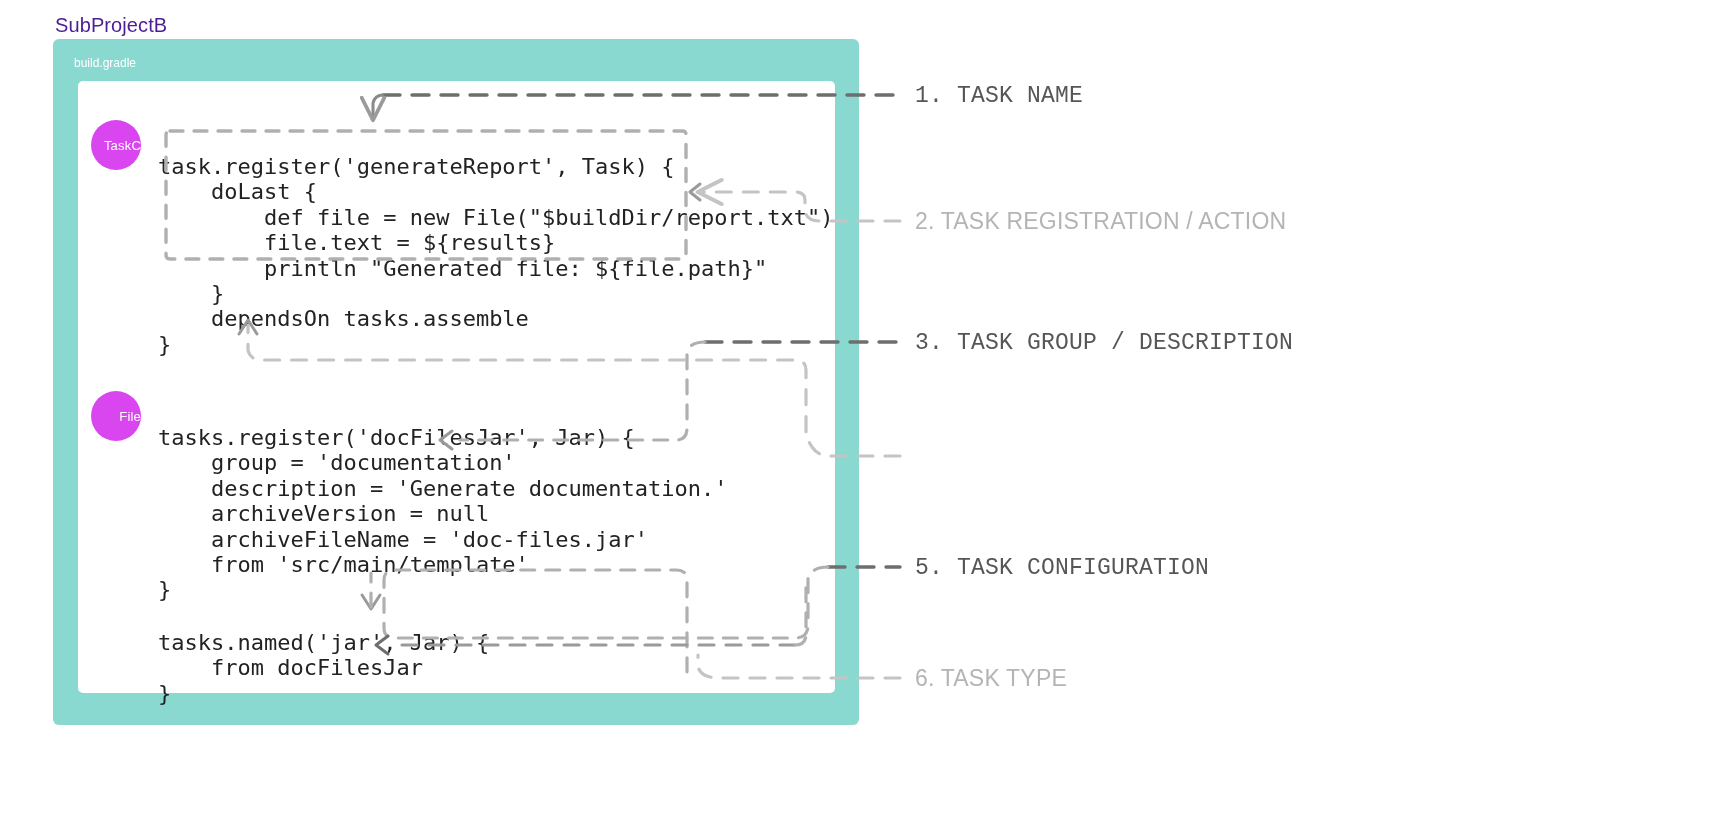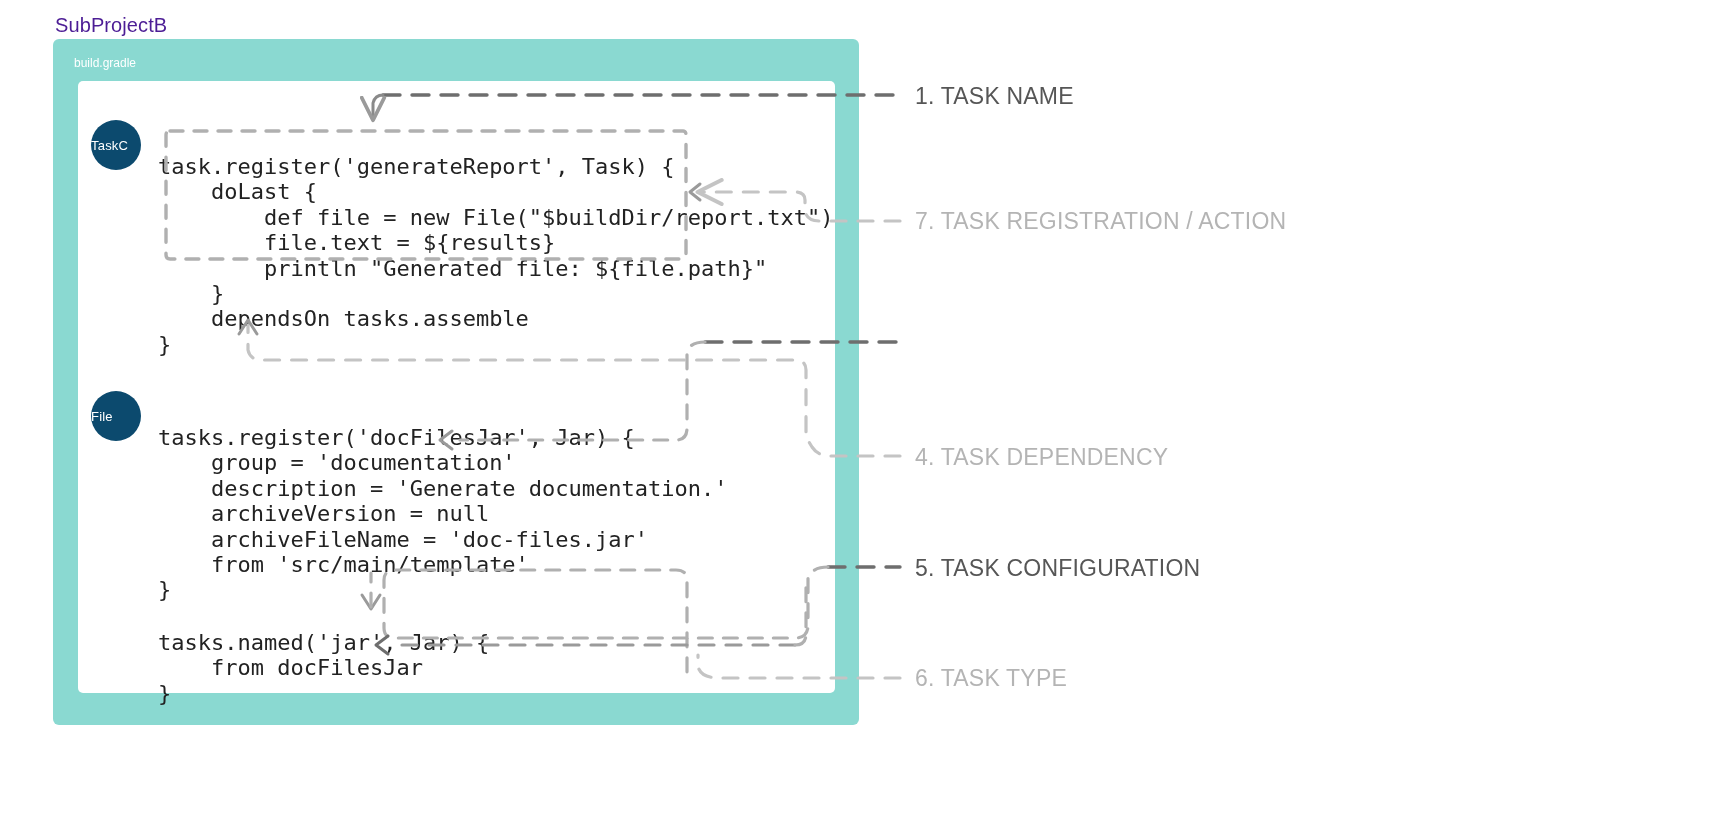--- a/index.html
+++ b/index.html
@@ -59,47 +59,47 @@
     color: #222222;
     white-space: pre;
     letter-spacing: 0px;
   }
 
   
   .task-badge {
     position: absolute;
     width: 50px; height: 50px;
     border-radius: 50%;
-    background: #0c4a6e;
+    background: #d946ef;
     color: #ffffff;
     font-size: 13px;
     display: flex;
     align-items: center;
-    justify-content: flex-start;
+    justify-content: flex-end;
     letter-spacing: 0.2px;
   }
   .badge-c { left: 91px; top: 120px; }
   .badge-d { left: 91px; top: 391px; }
 
   
   .anno-svg {
     position: absolute;
     left: 0; top: 0;
     width: 1724px; height: 818px;
     pointer-events: none;
   }
 
   
   .anno-label {
     position: absolute;
     font-size: 23px;
     white-space: nowrap;
     letter-spacing: 0.2px;
   }
-  .anno-label.dark  { color: #565656; }
+  .anno-label.dark  { color: #565656; font-family: Liberation Mono, monospace; }
   .anno-label.light { color: #b4b4b4; }
 
   .lbl-1 { left: 915px; top: 83px;  }
   .lbl-2 { left: 915px; top: 208px; }
   .lbl-3 { left: 915px; top: 330px; }
   .lbl-4 { left: 915px; top: 444px; }
   .lbl-5 { left: 915px; top: 555px; }
   .lbl-6 { left: 915px; top: 665px; }
 </style>
 </head>
@@ -224,22 +224,22 @@
     <g stroke="#6e6e6e" stroke-width="3" fill="none" stroke-linecap="round" stroke-linejoin="round">
       <path d="M 388 636 L 376 645 L 388 654"></path>
     </g>
     <g stroke="#b0b0b0" stroke-width="3.2" fill="none" stroke-dasharray="14 11" stroke-linecap="round">
       <path d="M 795 645 Q 806 645 806 634 L 806 578"></path>
     </g>
   </svg>
 
   <div class="anno-label dark lbl-1">1. TASK NAME</div>
 
-  <div class="anno-label light lbl-2">7. TASK REGISTRATION / ACTION</div>
-
-
-  <div class="anno-label light lbl-4">4. TASK DEPENDENCY</div>
+  <div class="anno-label light lbl-2">2. TASK REGISTRATION / ACTION</div>
+
+  <div class="anno-label dark lbl-3">3. TASK GROUP / DESCRIPTION</div>
+
 
   <div class="anno-label dark lbl-5">5. TASK CONFIGURATION</div>
 
   <div class="anno-label light lbl-6">6. TASK TYPE</div>
 
 </div>
 
 </body></html>

